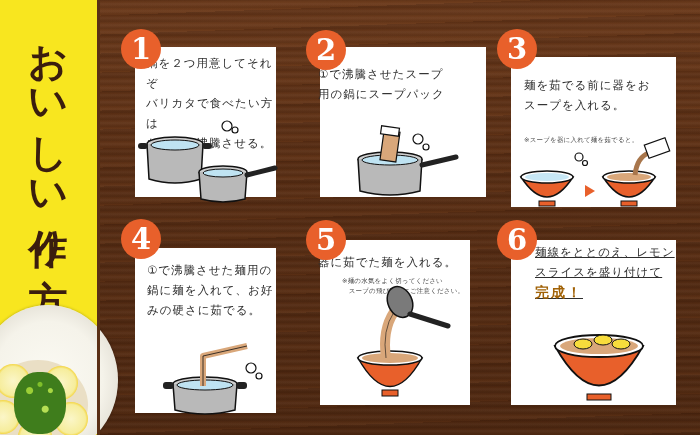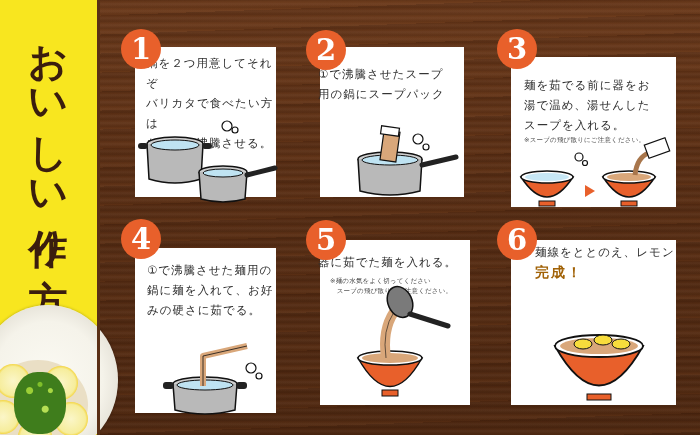--- a/index.html
+++ b/index.html
@@ -105,45 +105,44 @@
     <ellipse cx="88" cy="125" rx="24" ry="6" fill="#cfcfcf" stroke="#111" stroke-width="1.5"></ellipse>
     <path d="M64 125 L66 152 Q88 158 110 152 L112 125" fill="#b9b9b9" stroke="#111" stroke-width="1.5"></path>
     <ellipse cx="88" cy="126" rx="20" ry="4" fill="#bfe3f2" stroke="#111" stroke-width="1"></ellipse>
     <path d="M112 128 L140 121" stroke="#222" stroke-width="5" stroke-linecap="round"></path>
     <circle cx="92" cy="79" r="5" fill="#fff" stroke="#111" stroke-width="1.2"></circle>
     <circle cx="100" cy="83" r="3" fill="#fff" stroke="#111" stroke-width="1.2"></circle>
   </svg>
 </div>
 <div class="badge" style="left:121px;top:29px;">1</div>
 
-<div class="card" style="left:320px;top:47px;width:144px;height:150px;">
+<div class="card" style="left:320px;top:47px;width:166px;height:150px;">
   <div class="step-text" style="left:-2px;top:17px;width:150px;">
     <div>①で沸騰させたスープ</div>
     <div>用の鍋にスープパック</div>
   </div>
   <svg width="150" height="150">
     <ellipse cx="70" cy="112" rx="32" ry="7" fill="#cfcfcf" stroke="#111" stroke-width="1.5"></ellipse>
     <path d="M38 112 L40 144 Q70 152 100 144 L102 112" fill="#b9b9b9" stroke="#111" stroke-width="1.5"></path>
     <ellipse cx="70" cy="113" rx="28" ry="5" fill="#bfe3f2" stroke="#111" stroke-width="1"></ellipse>
     <path d="M102 118 L136 110" stroke="#222" stroke-width="5" stroke-linecap="round"></path>
     <rect x="62" y="84" width="16" height="30" fill="#d9a77a" stroke="#111" stroke-width="1.2" transform="rotate(8 70 99)"></rect>
     <rect x="61" y="80" width="18" height="8" fill="#fff" stroke="#111" stroke-width="1.2" transform="rotate(8 70 84)"></rect>
     <circle cx="98" cy="92" r="5" fill="#fff" stroke="#111" stroke-width="1.2"></circle>
     <circle cx="106" cy="100" r="3" fill="#fff" stroke="#111" stroke-width="1.2"></circle>
   </svg>
 </div>
 <div class="badge" style="left:306px;top:30px;">2</div>
 
 <div class="card" style="left:511px;top:47px;width:165px;height:150px;margin-top:10px;">
   <div class="step-text" style="left:13px;top:18px;width:150px;">
     <div>麺を茹でる前に器をお</div>
-    <div>湯で温め、湯せんした</div>
     <div>スープを入れる。</div>
   </div>
-  <div class="note" style="left:13px;top:78px;width:150px;">※スープの飛び散りにご注意ください。</div>
+  <div class="note" style="left:13px;top:78px;width:150px;">※スープを器に入れて麺を茹でると。</div>
   <svg width="165" height="150">
     <path d="M10 120 Q36 160 62 120 Z" fill="#e8602b" stroke="#111" stroke-width="1.5"></path>
     <ellipse cx="36" cy="120" rx="26" ry="6" fill="#fff" stroke="#111" stroke-width="1.5"></ellipse>
     <ellipse cx="36" cy="120" rx="22" ry="4" fill="#c7e7f5"></ellipse>
     <rect x="28" y="144" width="16" height="5" fill="#e8602b" stroke="#111" stroke-width="1"></rect>
     <circle cx="68" cy="100" r="4" fill="#fff" stroke="#111" stroke-width="1.2"></circle>
     <circle cx="74" cy="106" r="2.5" fill="#fff" stroke="#111" stroke-width="1.2"></circle>
     <polygon points="74,128 84,134 74,140" fill="#e8602b"></polygon>
     <path d="M92 120 Q118 160 144 120 Z" fill="#e8602b" stroke="#111" stroke-width="1.5"></path>
     <ellipse cx="118" cy="120" rx="26" ry="6" fill="#fff" stroke="#111" stroke-width="1.5"></ellipse>
@@ -172,40 +171,41 @@
     <circle cx="116" cy="120" r="5" fill="#fff" stroke="#111" stroke-width="1.2"></circle>
     <circle cx="124" cy="128" r="3" fill="#fff" stroke="#111" stroke-width="1.2"></circle>
   </svg>
 </div>
 <div class="badge" style="left:121px;top:219px;">4</div>
 
 <div class="card" style="left:320px;top:240px;width:150px;height:165px;">
   <div class="step-text" style="left:-2px;top:12px;width:150px;">
     <div>器に茹でた麺を入れる。</div>
   </div>
-  <div class="note" style="left:0px;top:36px;width:162px;padding-left:10px;">
+  <div class="note" style="left:12px;top:36px;width:162px;padding-left:10px;">
     <div>※麺の水気をよく切ってください</div>
     <div>　スープの飛び散りにご注意ください。</div>
   </div>
   <svg width="150" height="165">
     <path d="M38 118 Q70 175 102 118 Z" fill="#e8602b" stroke="#111" stroke-width="1.5"></path>
     <ellipse cx="70" cy="118" rx="32" ry="7" fill="#fff" stroke="#111" stroke-width="1.5"></ellipse>
     <ellipse cx="70" cy="118" rx="28" ry="5" fill="#d9a77a"></ellipse>
     <rect x="62" y="150" width="16" height="6" fill="#e8602b" stroke="#111" stroke-width="1"></rect>
     <path d="M66 118 Q62 90 74 72" stroke="#d9a77a" stroke-width="10" fill="none"></path>
     <path d="M66 118 Q62 90 74 72" stroke="#111" stroke-width="0.6" fill="none"></path>
     <ellipse cx="80" cy="62" rx="12" ry="16" fill="#7a7a7a" stroke="#111" stroke-width="1.5" transform="rotate(-25 80 62)"></ellipse>
     <path d="M90 74 L128 86" stroke="#222" stroke-width="5" stroke-linecap="round"></path>
   </svg>
 </div>
 <div class="badge" style="left:306px;top:220px;">5</div>
 
 <div class="card" style="left:511px;top:240px;width:165px;height:165px;">
-  <div class="step-text" style="left:24px;top:2px;width:140px;">
+  <div class="step-text" style="left:24px;top:2px;width:140px;text-decoration:underline;">
     <div>麺線をととのえ、レモン</div>
+    <div>スライスを盛り付けて</div>
     <div class="done">完成！</div>
   </div>
   <svg width="165" height="165">
     <path d="M44 106 Q88 185 132 106 Z" fill="#e8602b" stroke="#111" stroke-width="1.8"></path>
     <ellipse cx="88" cy="106" rx="44" ry="11" fill="#fff" stroke="#111" stroke-width="1.8"></ellipse>
     <ellipse cx="88" cy="106" rx="39" ry="8" fill="#d9a77a"></ellipse>
     <ellipse cx="72" cy="104" rx="9" ry="5" fill="#f7dc3c" stroke="#111" stroke-width="1"></ellipse>
     <ellipse cx="92" cy="100" rx="9" ry="5" fill="#f7dc3c" stroke="#111" stroke-width="1"></ellipse>
     <ellipse cx="110" cy="104" rx="9" ry="5" fill="#f7dc3c" stroke="#111" stroke-width="1"></ellipse>
     <rect x="76" y="154" width="24" height="6" fill="#e8602b" stroke="#111" stroke-width="1"></rect>

